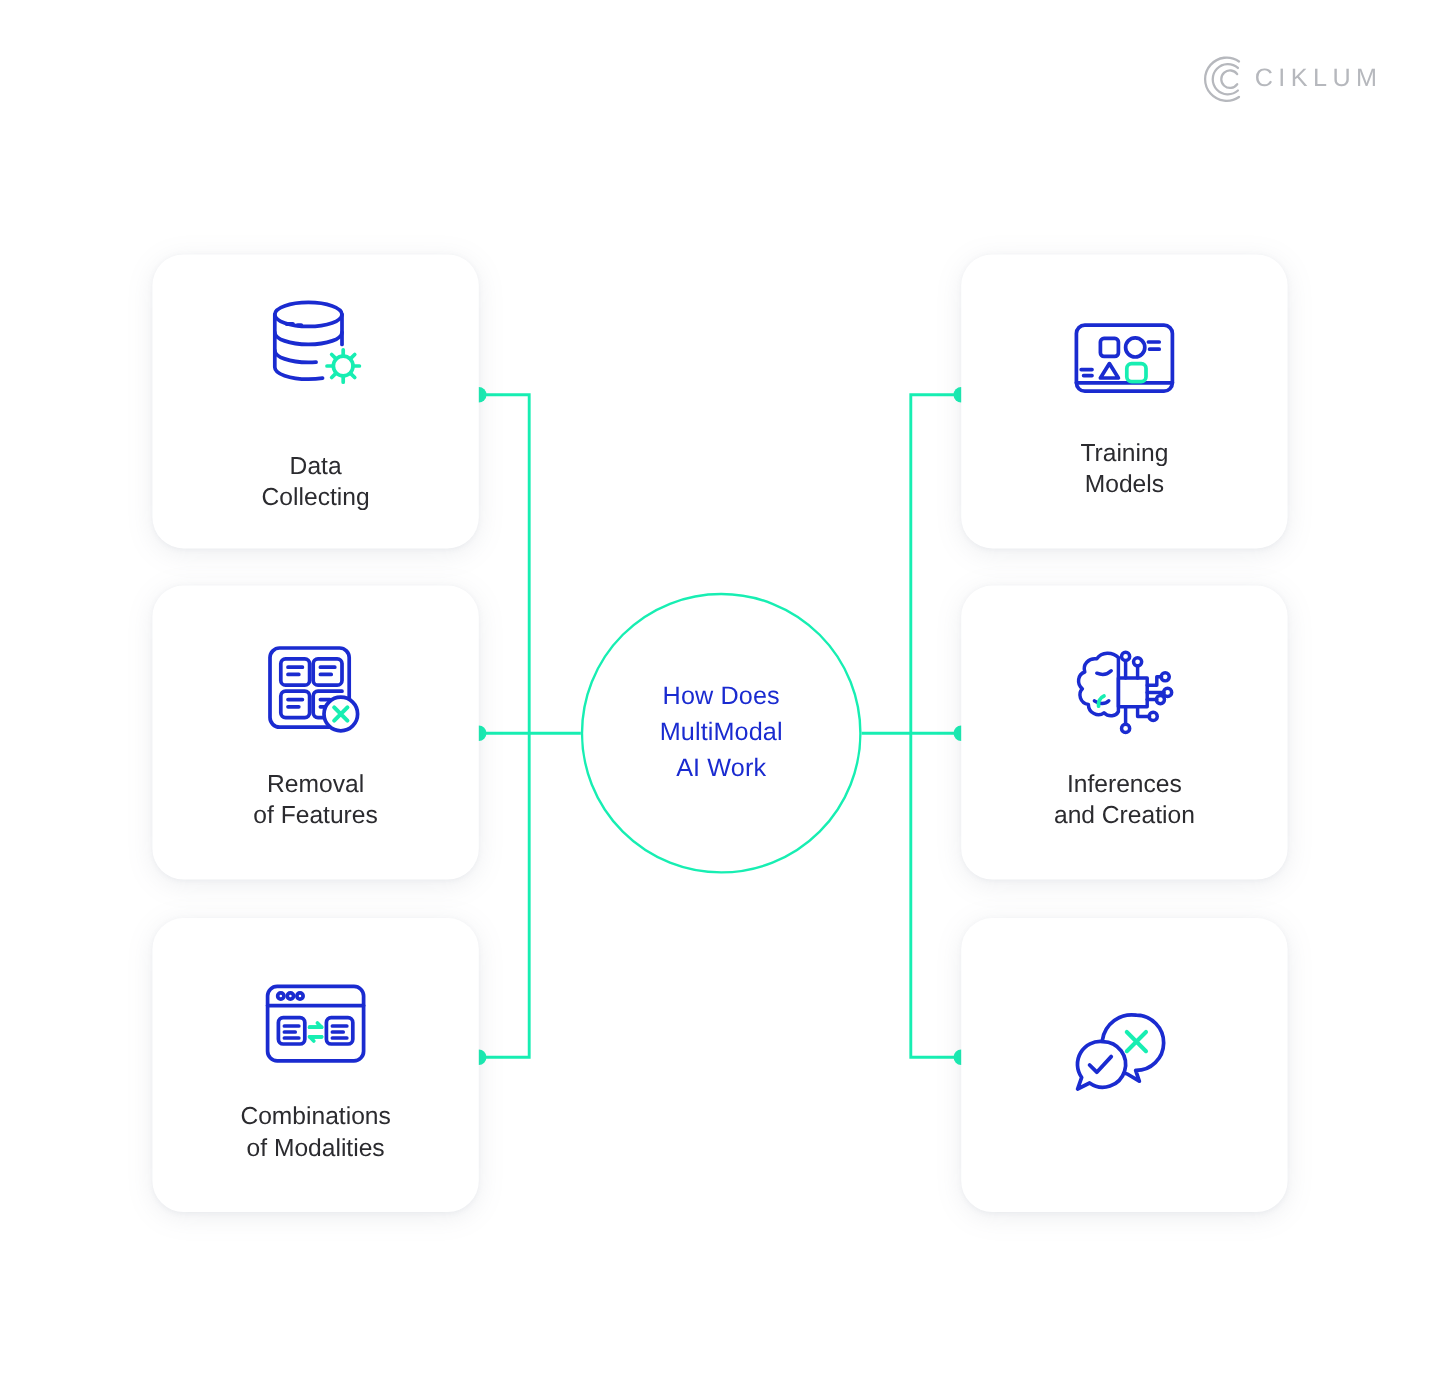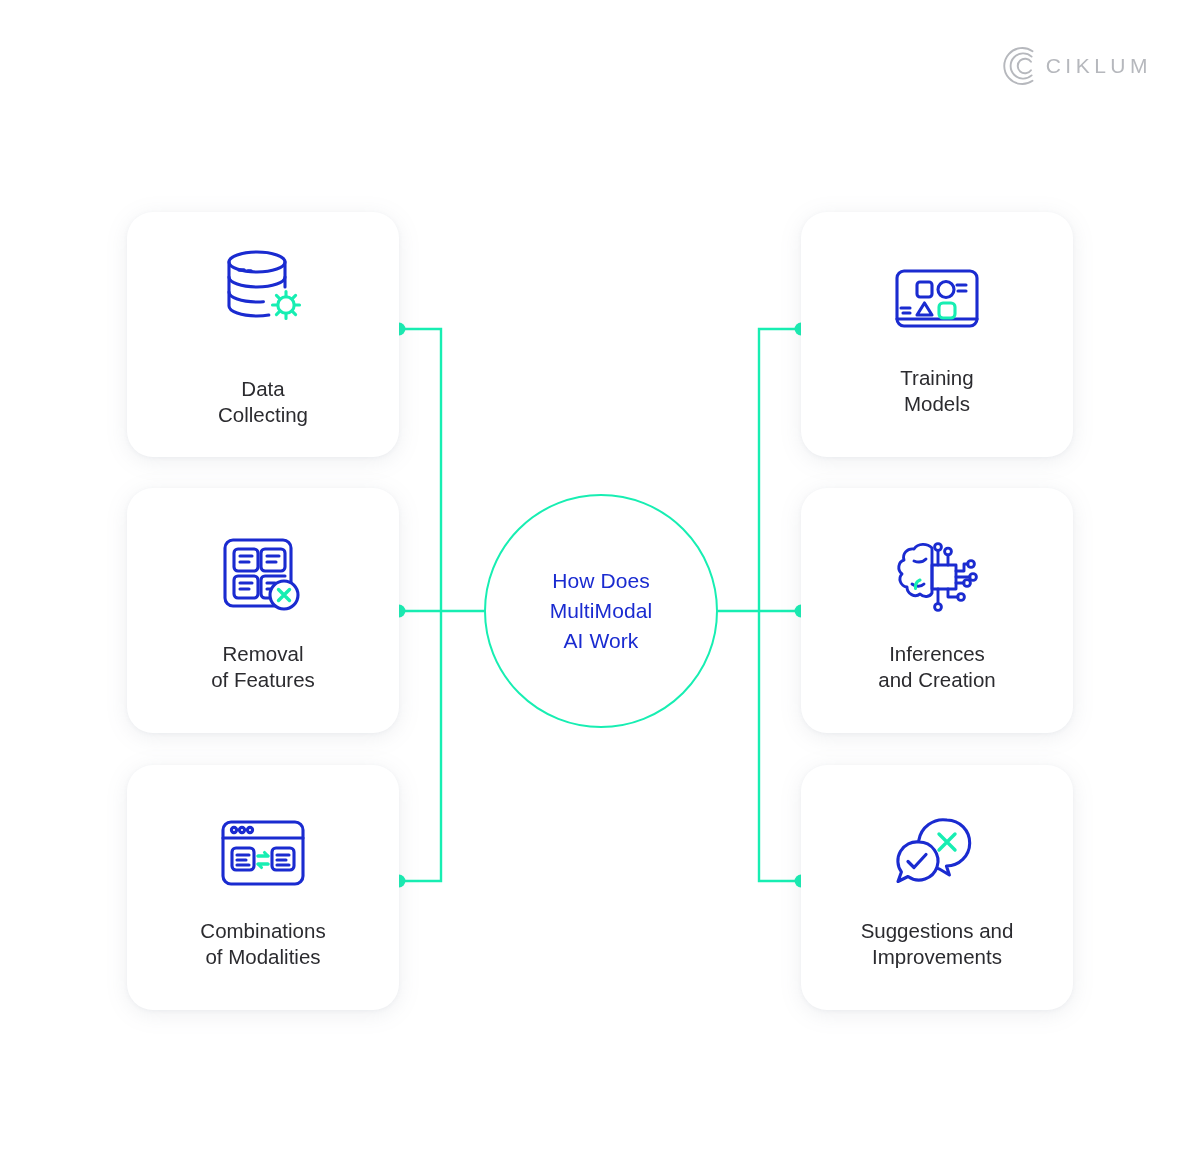--- a/index.html
+++ b/index.html
@@ -242,17 +242,15 @@
           <path d="M48 20 l16 16 M64 20 l-16 16"></path>
         </g>
         <g stroke="#1a2bd0" stroke-width="3.1" fill="#ffffff" stroke-linecap="round" stroke-linejoin="round">
           <path d="M28 28 a19 19 0 1 1 -11 34.5 l-10 5 l3.4-9.6 A19 19 0 0 1 28 28 Z"></path>
         </g>
         <g stroke="#1a2bd0" stroke-width="3.2" fill="none" stroke-linecap="round" stroke-linejoin="round">
           <path d="M17 47.5 l6 6 l12-13"></path>
         </g>
       </svg>
     </div>
-    <div class="card-label">Suggestions and
-Improvements</div>
   </div>
 
 </div>
 
 </body></html>

